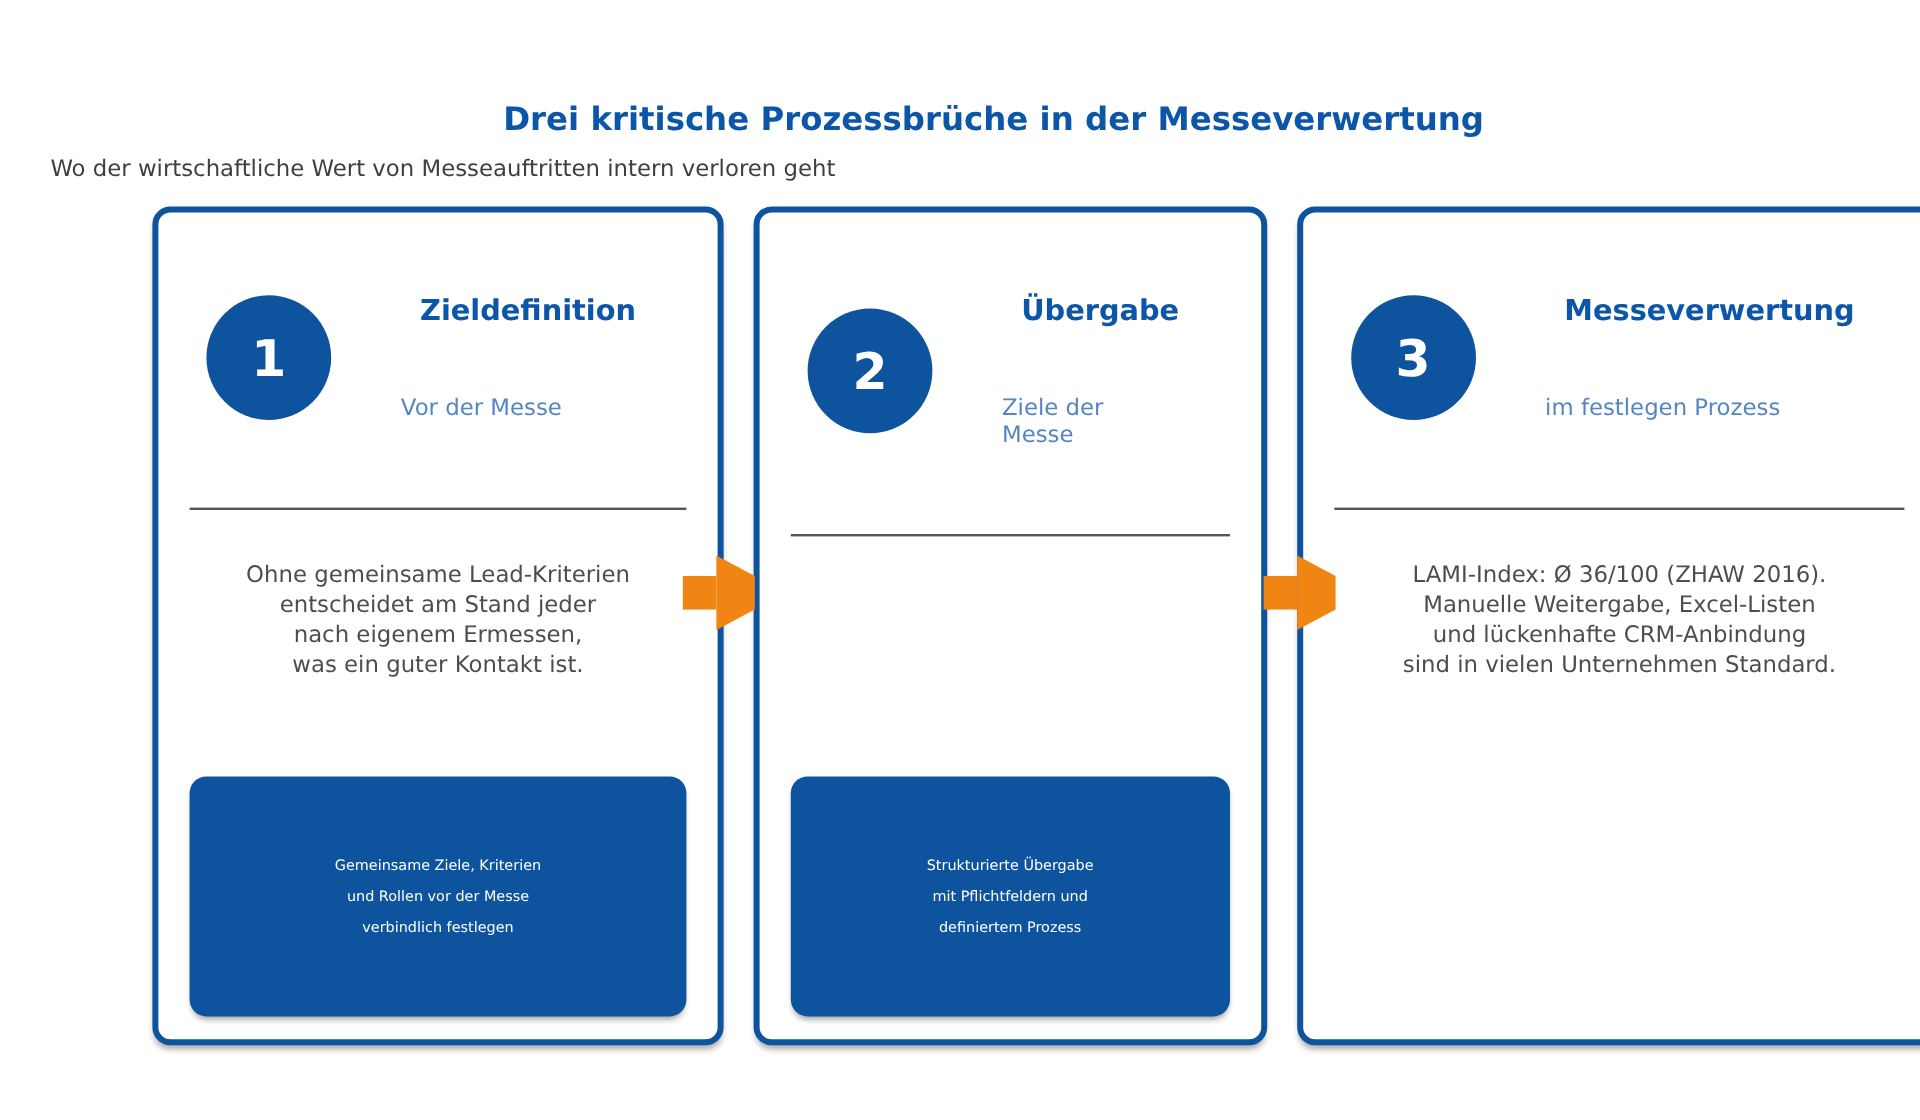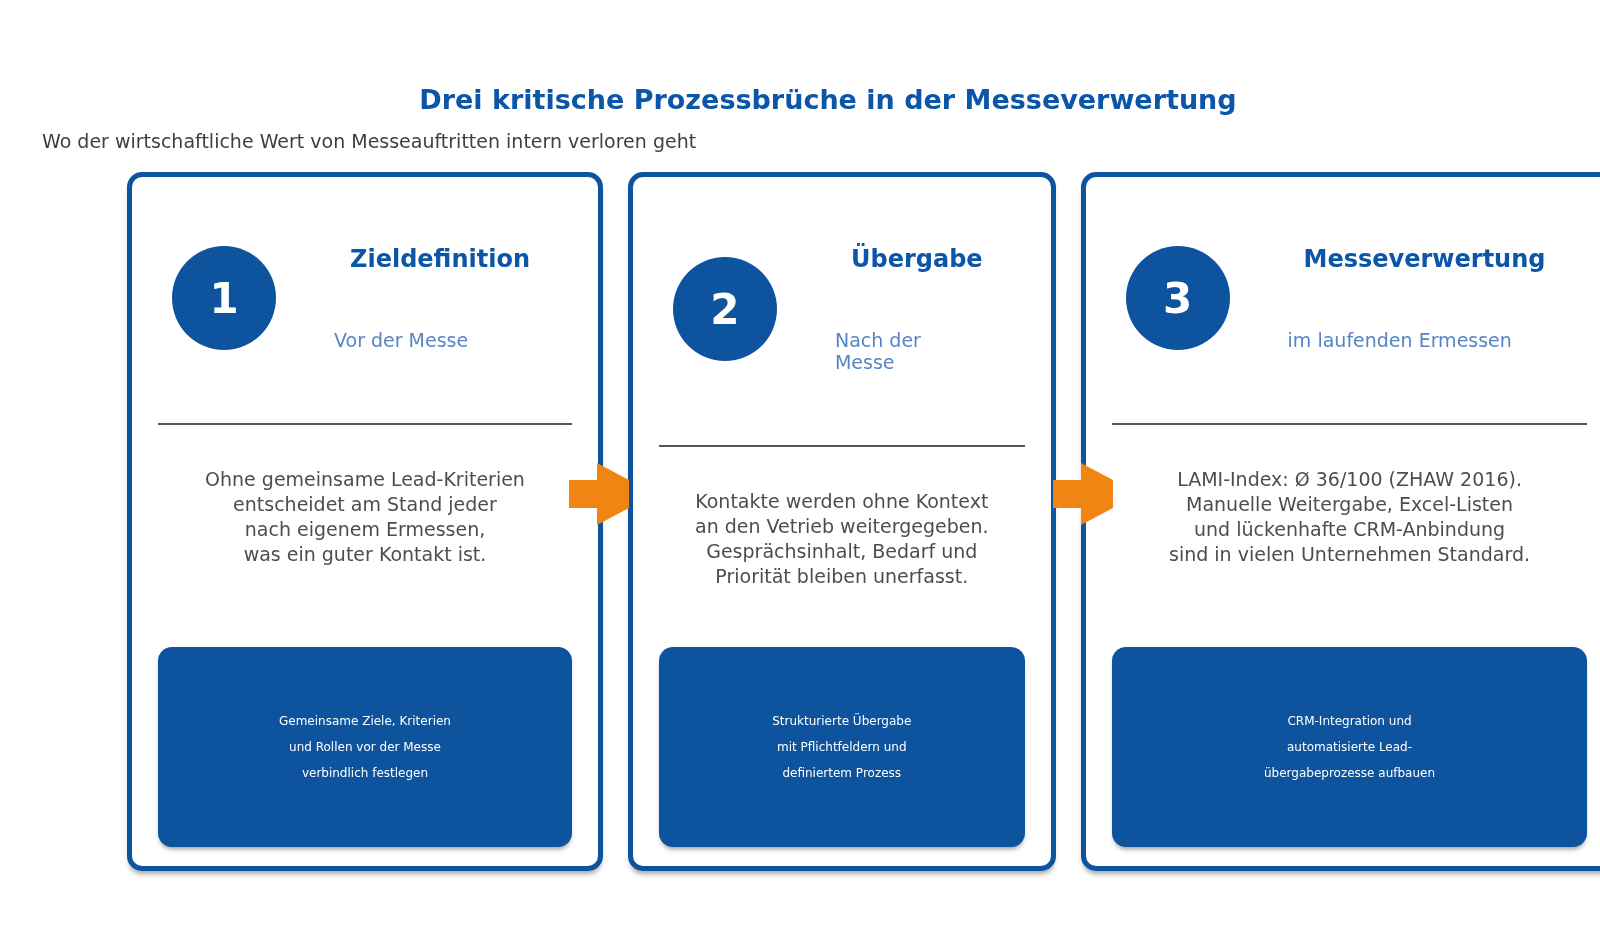--- a/index.html
+++ b/index.html
@@ -134,49 +134,42 @@
       <div class="solution-box multiline">Gemeinsame Ziele, Kriterien
 und Rollen vor der Messe
 verbindlich festlegen</div>
     </div>
 
     <div class="card">
       <div class="card-header">
         <div class="num-circle">2</div>
         <div>
           <div class="card-title">Übergabe</div>
-          <div class="card-subtitle">Nach der Messe</div>
+          <div class="card-subtitle">Ziele der Messe</div>
         </div>
       </div>
       <hr class="divider">
-      <div class="card-body multiline">Kontakte werden ohne Kontext
-an den Vetrieb weitergegeben.
-Gesprächsinhalt, Bedarf und
-Priorität bleiben unerfasst.</div>
       <div class="solution-box multiline">Strukturierte Übergabe
 mit Pflichtfeldern und
 definiertem Prozess</div>
     </div>
 
     <div class="card">
       <div class="card-header">
         <div class="num-circle">3</div>
         <div>
           <div class="card-title">Messeverwertung</div>
-          <div class="card-subtitle">im laufenden Ermessen</div>
+          <div class="card-subtitle">im festlegen Prozess</div>
         </div>
       </div>
       <hr class="divider">
       <div class="card-body multiline">LAMI-Index: Ø 36/100 (ZHAW 2016).
 Manuelle Weitergabe, Excel-Listen
 und lückenhafte CRM-Anbindung
 sind in vielen Unternehmen Standard.</div>
-      <div class="solution-box multiline">CRM-Integration und
-automatisierte Lead-
-übergabeprozesse aufbauen</div>
     </div>
 
   </div>
 
   <div class="arrow" id="arrow-1">
     <div class="shaft"></div>
     <div class="head"></div>
   </div>
   <div class="arrow" id="arrow-2">
     <div class="shaft"></div>

